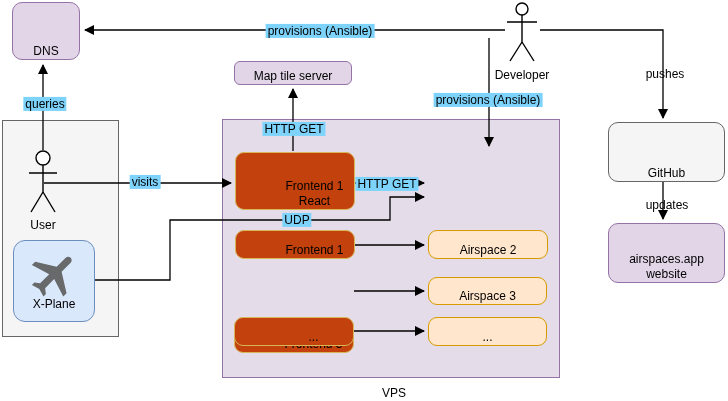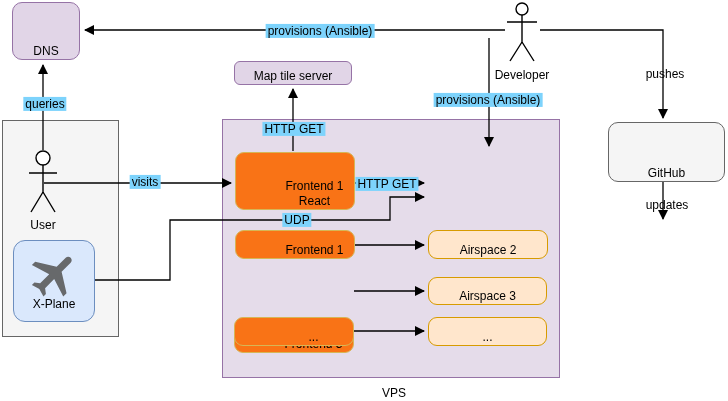--- a/index.html
+++ b/index.html
@@ -3,21 +3,21 @@
 <meta charset="utf-8">
 <style>
   html,body{margin:0;padding:0;background:#fff;}
   #stage{position:relative;width:728px;height:401px;background:#ffffff;
          font-family:"Liberation Sans",sans-serif;font-size:12px;color:#000;overflow:hidden;}
   .node{position:absolute;box-sizing:border-box;display:flex;flex-direction:column;
         align-items:center;justify-content:flex-end;text-align:center;line-height:1.25;
         border:1px solid #0369a1;}
   .purple{background:#E1D5E7;border-color:#9673A6;}
   .vpsbox{background:#E5DCEA;border-color:#9673A6;}
-  .yellow{background:#f97316;border-color:#D6B656;padding-left:39px;}
+  .yellow{background:#c2410c;border-color:#D6B656;padding-left:39px;}
   .orange{background:#FFE6CC;border-color:#D79B00;}
   .blue{background:#DAE8FC;border-color:#6C8EBF;}
   .gray{background:#F5F5F5;border-color:#666666;}
   .r10{border-radius:10px;} .r6{border-radius:6px;} .r9{border-radius:9px;} .r12{border-radius:12px;}
   svg.overlay{position:absolute;left:0;top:0;width:728px;height:401px;pointer-events:none;}
   .elabel{position:absolute;transform:translate(-50%,-50%);background:#7dd3fc;
           padding:0 2px;white-space:nowrap;text-align:center;line-height:1.18;}
   .nobg{background:transparent;}
   .xplane-label{position:absolute;bottom:9px;left:0;right:0;text-align:center;}
   .plane{position:absolute;top:6px;left:13px;}
@@ -56,20 +56,24 @@
   </div>
   <div class="node orange r9" style="left:428px;top:277px;width:119px;height:28px;">
     <span>Airspace 3</span>
   </div>
   <div class="node orange r9" style="left:428px;top:317px;width:119px;height:29px;">
     <span>...</span>
   </div>
 
   <div class="node gray r10" style="left:608px;top:122px;width:117px;height:60px;">
     <span>GitHub</span>
+  </div>
+  <div class="node purple r10" style="left:608px;top:223px;width:117px;height:60px;">
+    <span>airspaces.app</span>
+    <span>website</span>
   </div>
 
   <div class="node blue r12" style="left:13px;top:240px;width:82px;height:82px;">
     <span class="plane">
       <svg width="56" height="56" viewBox="0 0 24 24" style="transform:rotate(45deg);">
         <path fill="#67696B" d="M21 16v-2l-8-5V3.5c0-.83-.67-1.5-1.5-1.5S10 2.67 10 3.5V9l-8 5v2l8-2.5V19l-2 1.5V22l3.5-1 3.5 1v-1.5L13 19v-5.5l8 2.5z"></path>
       </svg>
     </span>
     <span class="xplane-label">X-Plane</span>
   </div>

